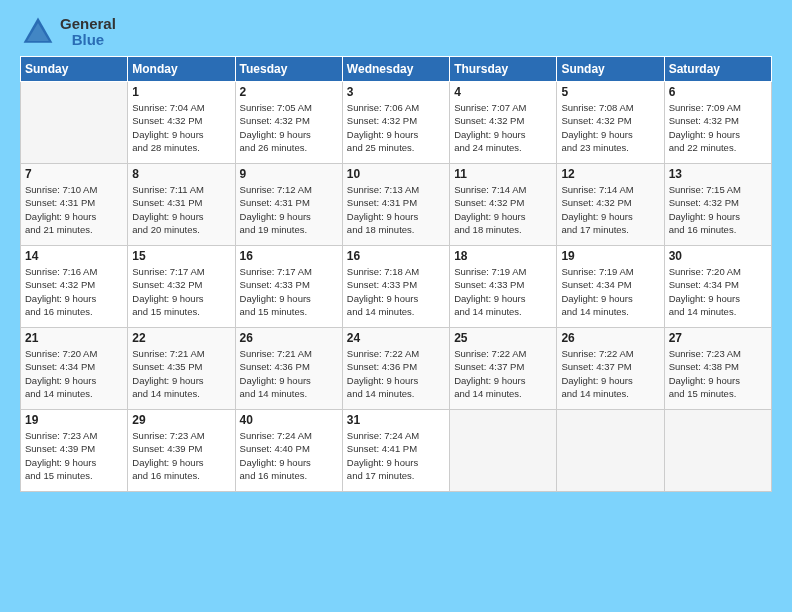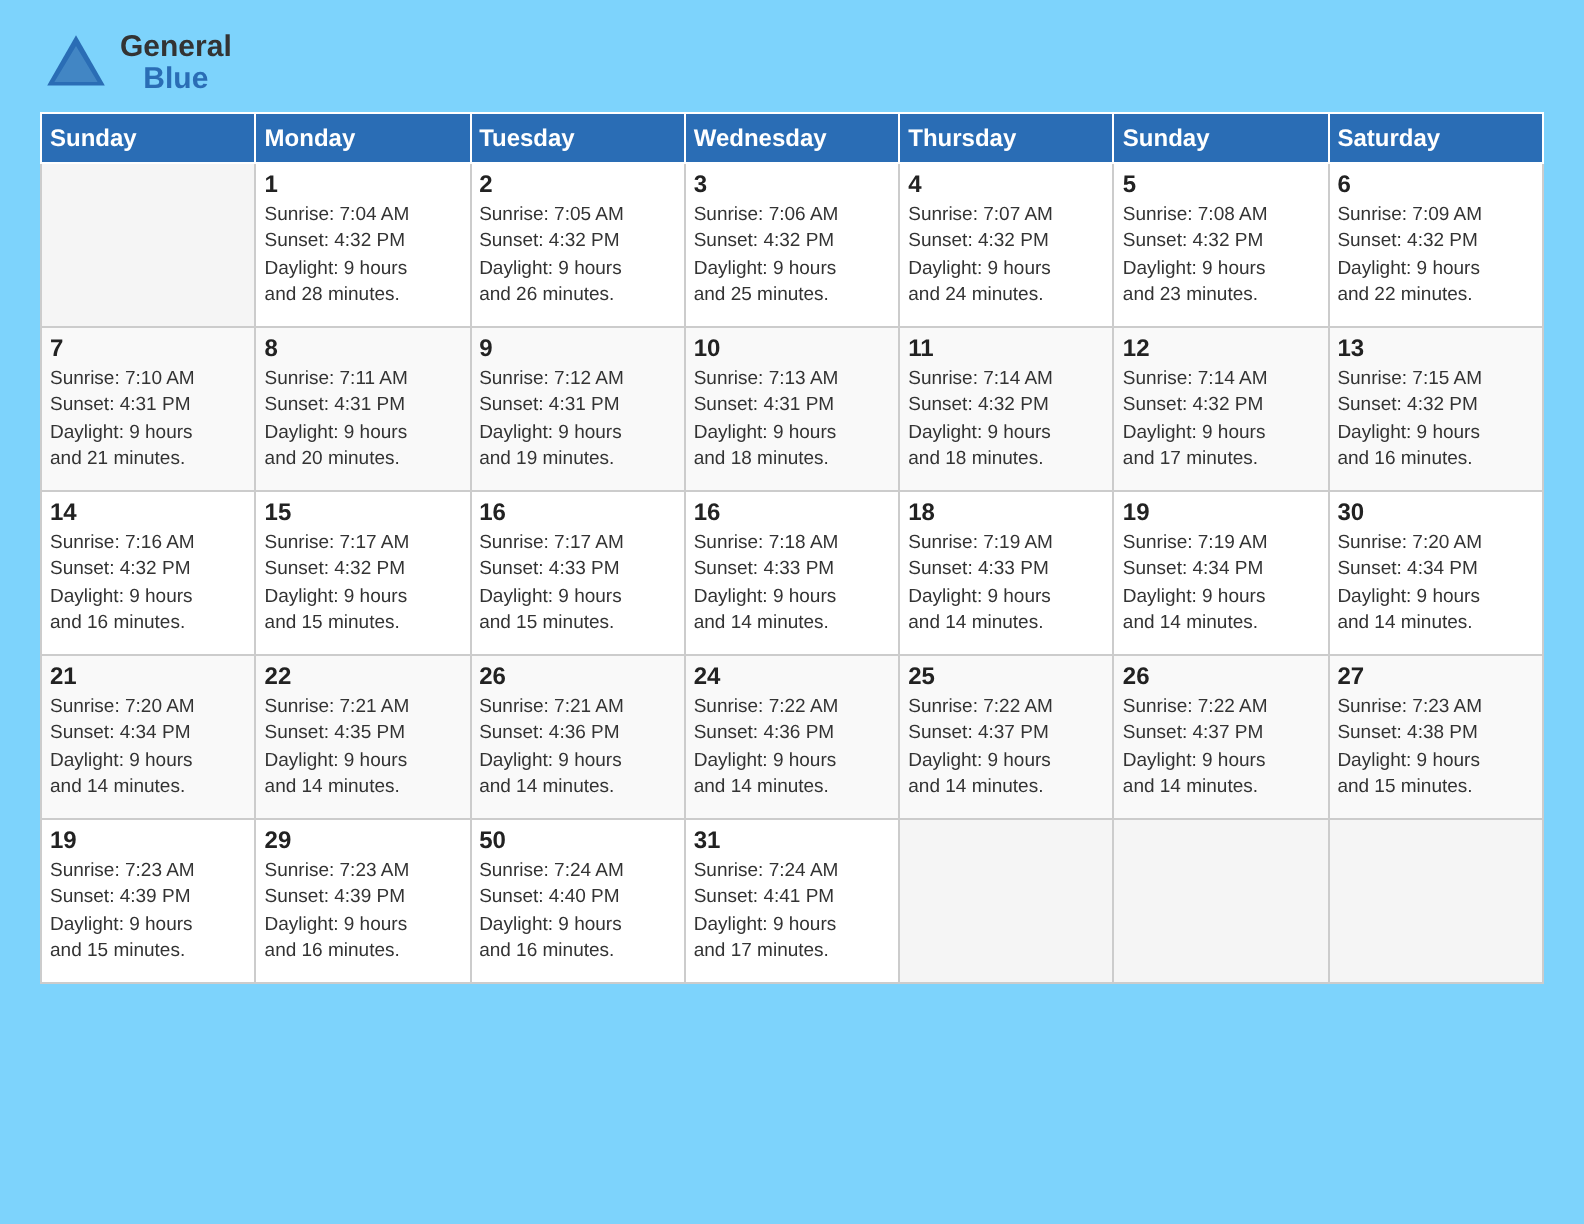--- a/index.html
+++ b/index.html
@@ -253,21 +253,21 @@
         <tr>
           <td>
             <span class="day-number">19</span>
             <div class="day-info">Sunrise: 7:23 AM<br>Sunset: 4:39 PM<br>Daylight: 9 hours<br>and 15 minutes.</div>
           </td>
           <td>
             <span class="day-number">29</span>
             <div class="day-info">Sunrise: 7:23 AM<br>Sunset: 4:39 PM<br>Daylight: 9 hours<br>and 16 minutes.</div>
           </td>
           <td>
-            <span class="day-number">50</span>
+            <span class="day-number">40</span>
             <div class="day-info">Sunrise: 7:24 AM<br>Sunset: 4:40 PM<br>Daylight: 9 hours<br>and 16 minutes.</div>
           </td>
           <td>
             <span class="day-number">31</span>
             <div class="day-info">Sunrise: 7:24 AM<br>Sunset: 4:41 PM<br>Daylight: 9 hours<br>and 17 minutes.</div>
           </td>
           <td class="empty"></td>
           <td class="empty"></td>
           <td class="empty"></td>
         </tr>

